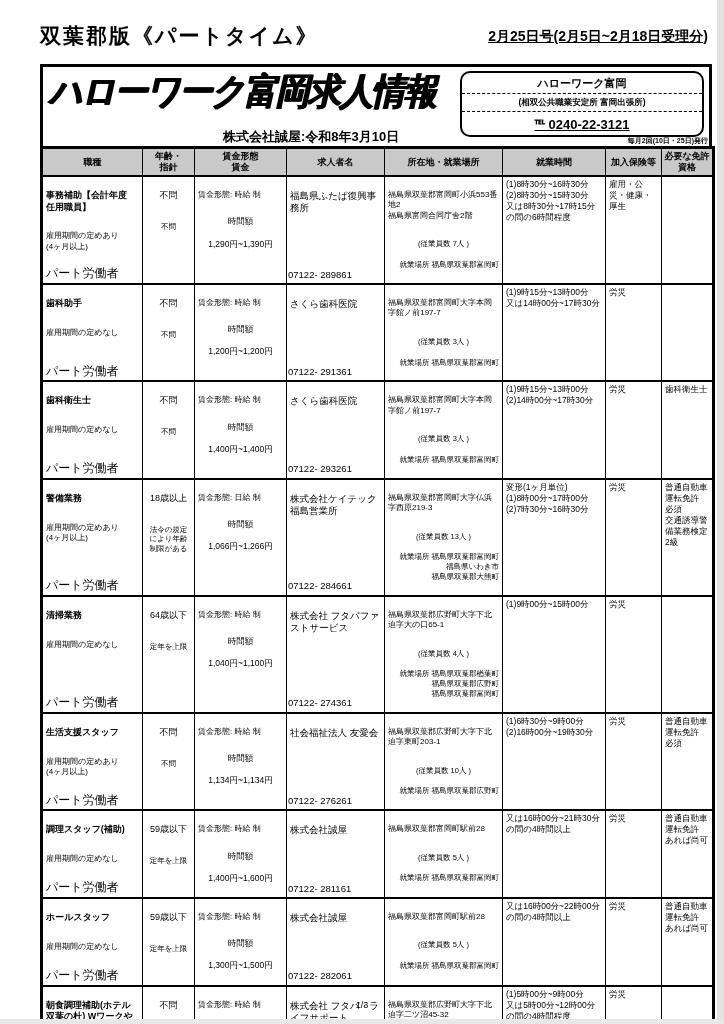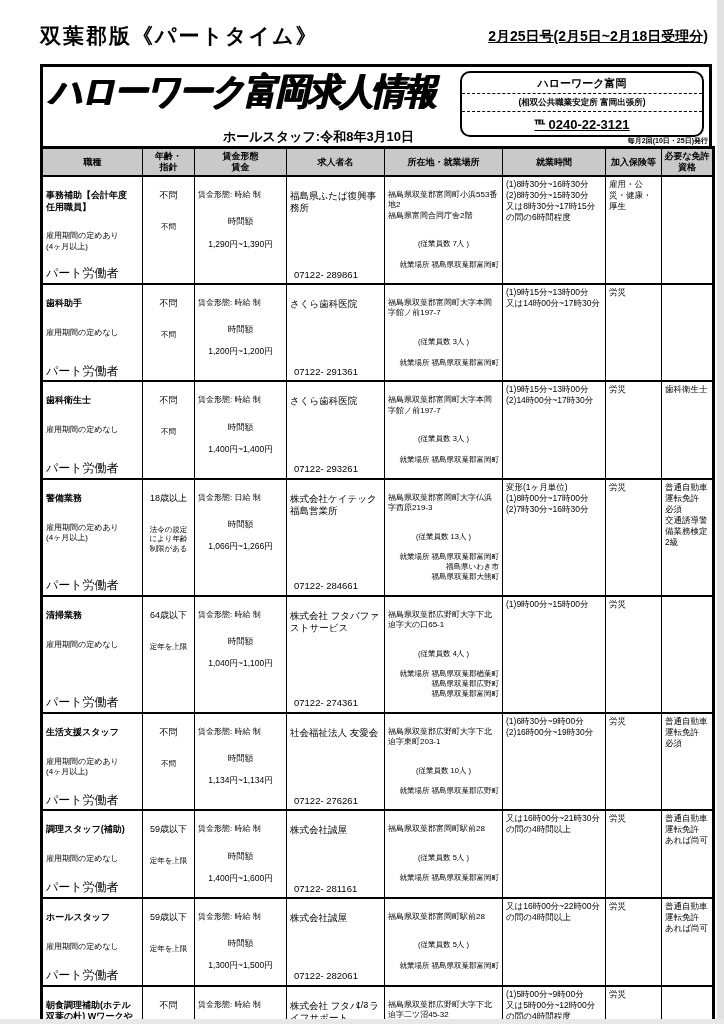--- a/index.html
+++ b/index.html
@@ -41,42 +41,42 @@
   .job-title  { font-weight:bold; font-size:9px; }
   .job-period { margin-top:7px; font-size:8px; }
   .job-worker { position:absolute; left:3px; bottom:1px; font-size:12px; }
   .c-age      { text-align:center; }
   .age        { font-size:9px; }
   .age-note   { margin-top:9px; font-size:7.5px; }
   .wage-form  { font-size:8px; }
   .wage-label { text-align:center; font-size:8.5px; margin-top:5px; }
   .wage-amount{ text-align:center; font-size:8.5px; }
   .emp-name   { font-size:9.5px; }
-  .emp-tel    { position:absolute; left:7px; bottom:2px; font-size:9.5px; }
+  .emp-tel    { position:absolute; left:1px; bottom:2px; font-size:9.5px; }
   .loc-addr   { font-size:8px; }
   .loc-staff  { text-align:center; font-size:7.5px; margin-top:7px; }
   .loc-work   { text-align:right; font-size:7.5px; }
   .c-hours    { font-size:8.5px; }
   .c-ins      { font-size:8.5px; }
   .c-lic      { font-size:7.5px; }
   .page-no { position:absolute; bottom:14px; left:50%; transform:translateX(-50%); font-size:9px; }
 </style>
 </head>
 <body>
 
 <div class="page">
 
   <div class="topbar">
     <div class="edition">双葉郡版《パートタイム》</div>
     <div class="issue">2月25日号(2月5日~2月18日受理分)</div>
   </div>
 
   <div class="banner">
     <div class="banner-title">ハローワーク富岡求人情報</div>
-    <div class="next-issue">ホールスタッフ:令和8年3月10日</div>
+    <div class="next-issue">株式会社誠屋:令和8年3月10日</div>
     <div class="office-box">
       <div class="office-row office-name">ハローワーク富岡</div>
       <div class="office-row office-sub">(相双公共職業安定所 富岡出張所)</div>
       <div class="office-row office-tel">℡ 0240-22-3121</div>
     </div>
   </div>
 
   <div class="frequency">毎月2回(10日・25日)発行</div>
 
   <table class="joblist">

